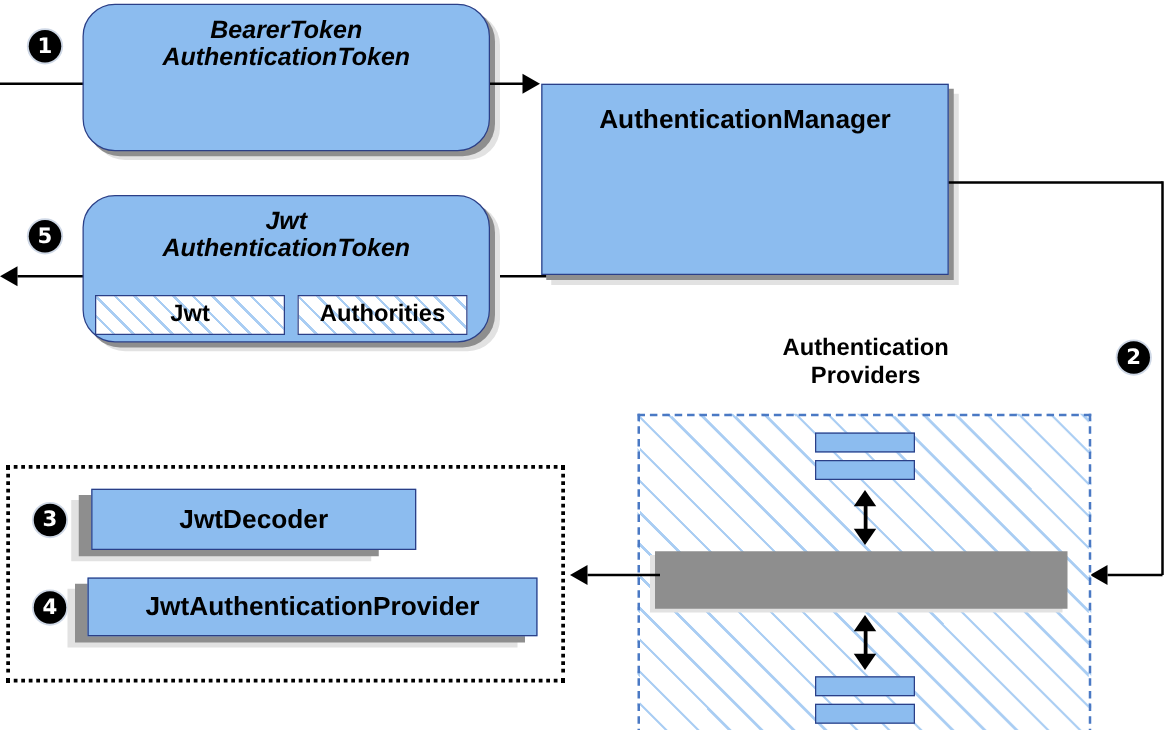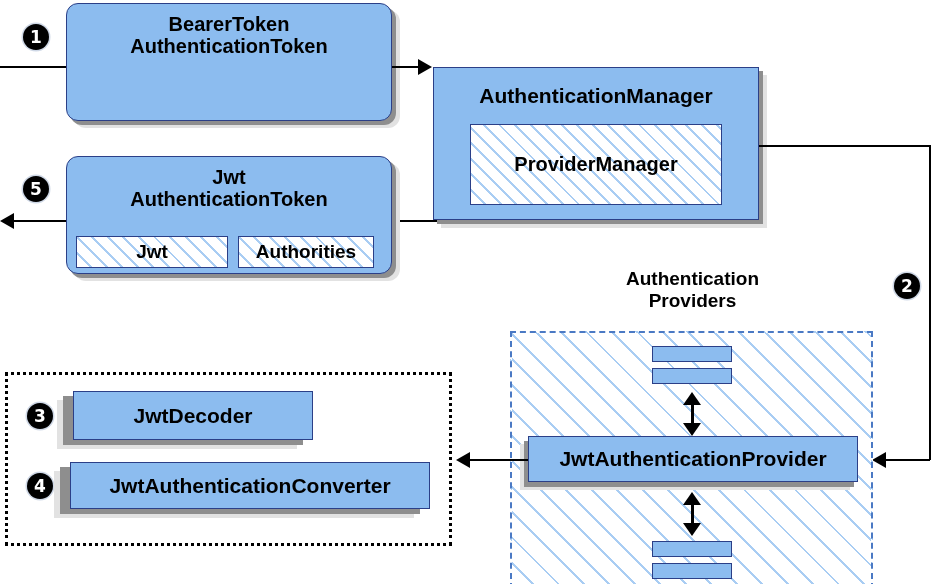--- a/index.html
+++ b/index.html
@@ -20,21 +20,21 @@
   .bluebox{
     background:#8cbcef;
     border:1.5px solid #2b3f87;
     box-sizing:border-box;
     display:flex;
     flex-direction:column;
     align-items:center;
     color:#000;
     font-weight:bold;
   }
-  .rounded{border-radius:12px;}
+  .rounded{border-radius:26px;font-style:italic;}
 
   
   .shadow-dark{background:#8e8e8e;}
   .shadow-light{background:#e2e2e2;}
 
   
   .hatchbox{
     border:1.5px solid #2b3f87;
     box-sizing:border-box;
     display:flex;align-items:center;justify-content:center;
@@ -148,21 +148,20 @@
   </div>
 
   <div class="abs hline" style="left:392px;top:66px;width:32px;"></div>
   <div class="abs arrow-right" style="left:418px;top:59px;"></div>
 
   <div class="abs shadow-light" style="left:441px;top:75px;width:326px;height:153px;"></div>
   <div class="abs shadow-dark" style="left:437px;top:71px;width:326px;height:153px;"></div>
   <div class="abs bluebox" style="left:433px;top:67px;width:326px;height:153px;padding-top:16px;">
     <div style="font-size:21px;font-weight:bold;">AuthenticationManager</div>
   </div>
-  <div class="abs hatchbox" style="left:470px;top:124px;width:252px;height:81px;font-size:20px;">ProviderManager</div>
 
   <div class="abs hline" style="left:759px;top:145px;width:171px;"></div>
   <div class="abs vline" style="left:929px;top:145px;height:315px;"></div>
   <div class="abs hline" style="left:886px;top:459px;width:44px;"></div>
   <div class="abs arrow-left" style="left:872px;top:452px;"></div>
 
   <div class="abs" style="left:894px;top:273px;">
     <div class="badge">2</div>
   </div>
 
@@ -194,43 +193,42 @@
 
   <div class="abs minibar" style="left:652px;top:346px;width:80px;height:16px;"></div>
   <div class="abs minibar" style="left:652px;top:368px;width:80px;height:16px;"></div>
 
   <div class="abs arrow-up" style="left:683px;top:392px;"></div>
   <div class="abs vline" style="left:691px;top:400px;height:26px;width:3px;"></div>
   <div class="abs arrow-down" style="left:683px;top:423px;"></div>
 
   <div class="abs shadow-light" style="left:520px;top:444px;width:330px;height:46px;"></div>
   <div class="abs shadow-dark" style="left:524px;top:441px;width:330px;height:46px;"></div>
-  <div class="abs bluebox" style="left:528px;top:436px;width:330px;height:46px;justify-content:center;font-size:21px;">JwtAuthenticationProvider</div>
 
   <div class="abs arrow-up" style="left:683px;top:492px;"></div>
   <div class="abs vline" style="left:691px;top:500px;height:26px;width:3px;"></div>
   <div class="abs arrow-down" style="left:683px;top:523px;"></div>
 
   <div class="abs minibar" style="left:652px;top:541px;width:80px;height:16px;"></div>
   <div class="abs minibar" style="left:652px;top:563px;width:80px;height:16px;"></div>
 
   <div class="abs hline" style="left:470px;top:459px;width:58px;"></div>
   <div class="abs arrow-left" style="left:456px;top:452px;"></div>
 
   <div class="abs dotted-region" style="left:5px;top:372px;width:447px;height:174px;"></div>
 
   <div class="abs" style="left:27px;top:403px;">
     <div class="badge">3</div>
   </div>
 
   <div class="abs shadow-light" style="left:57px;top:400px;width:240px;height:49px;"></div>
   <div class="abs shadow-dark" style="left:63px;top:396px;width:240px;height:49px;"></div>
-  <div class="abs bluebox" style="left:73px;top:391px;width:240px;height:49px;justify-content:center;font-size:21px;">JwtDecoder</div>
+  <div class="abs bluebox" style="left:73px;top:391px;width:260px;height:49px;justify-content:center;font-size:21px;">JwtDecoder</div>
 
   <div class="abs" style="left:27px;top:473px;">
     <div class="badge">4</div>
   </div>
 
   <div class="abs shadow-light" style="left:54px;top:471px;width:360px;height:47px;"></div>
   <div class="abs shadow-dark" style="left:60px;top:467px;width:360px;height:47px;"></div>
-  <div class="abs bluebox" style="left:70px;top:462px;width:360px;height:47px;justify-content:center;font-size:21px;">JwtAuthenticationConverter</div>
+  <div class="abs bluebox" style="left:70px;top:462px;width:360px;height:47px;justify-content:center;font-size:21px;">JwtAuthenticationProvider</div>
 
 </div>
 
 </body></html>

